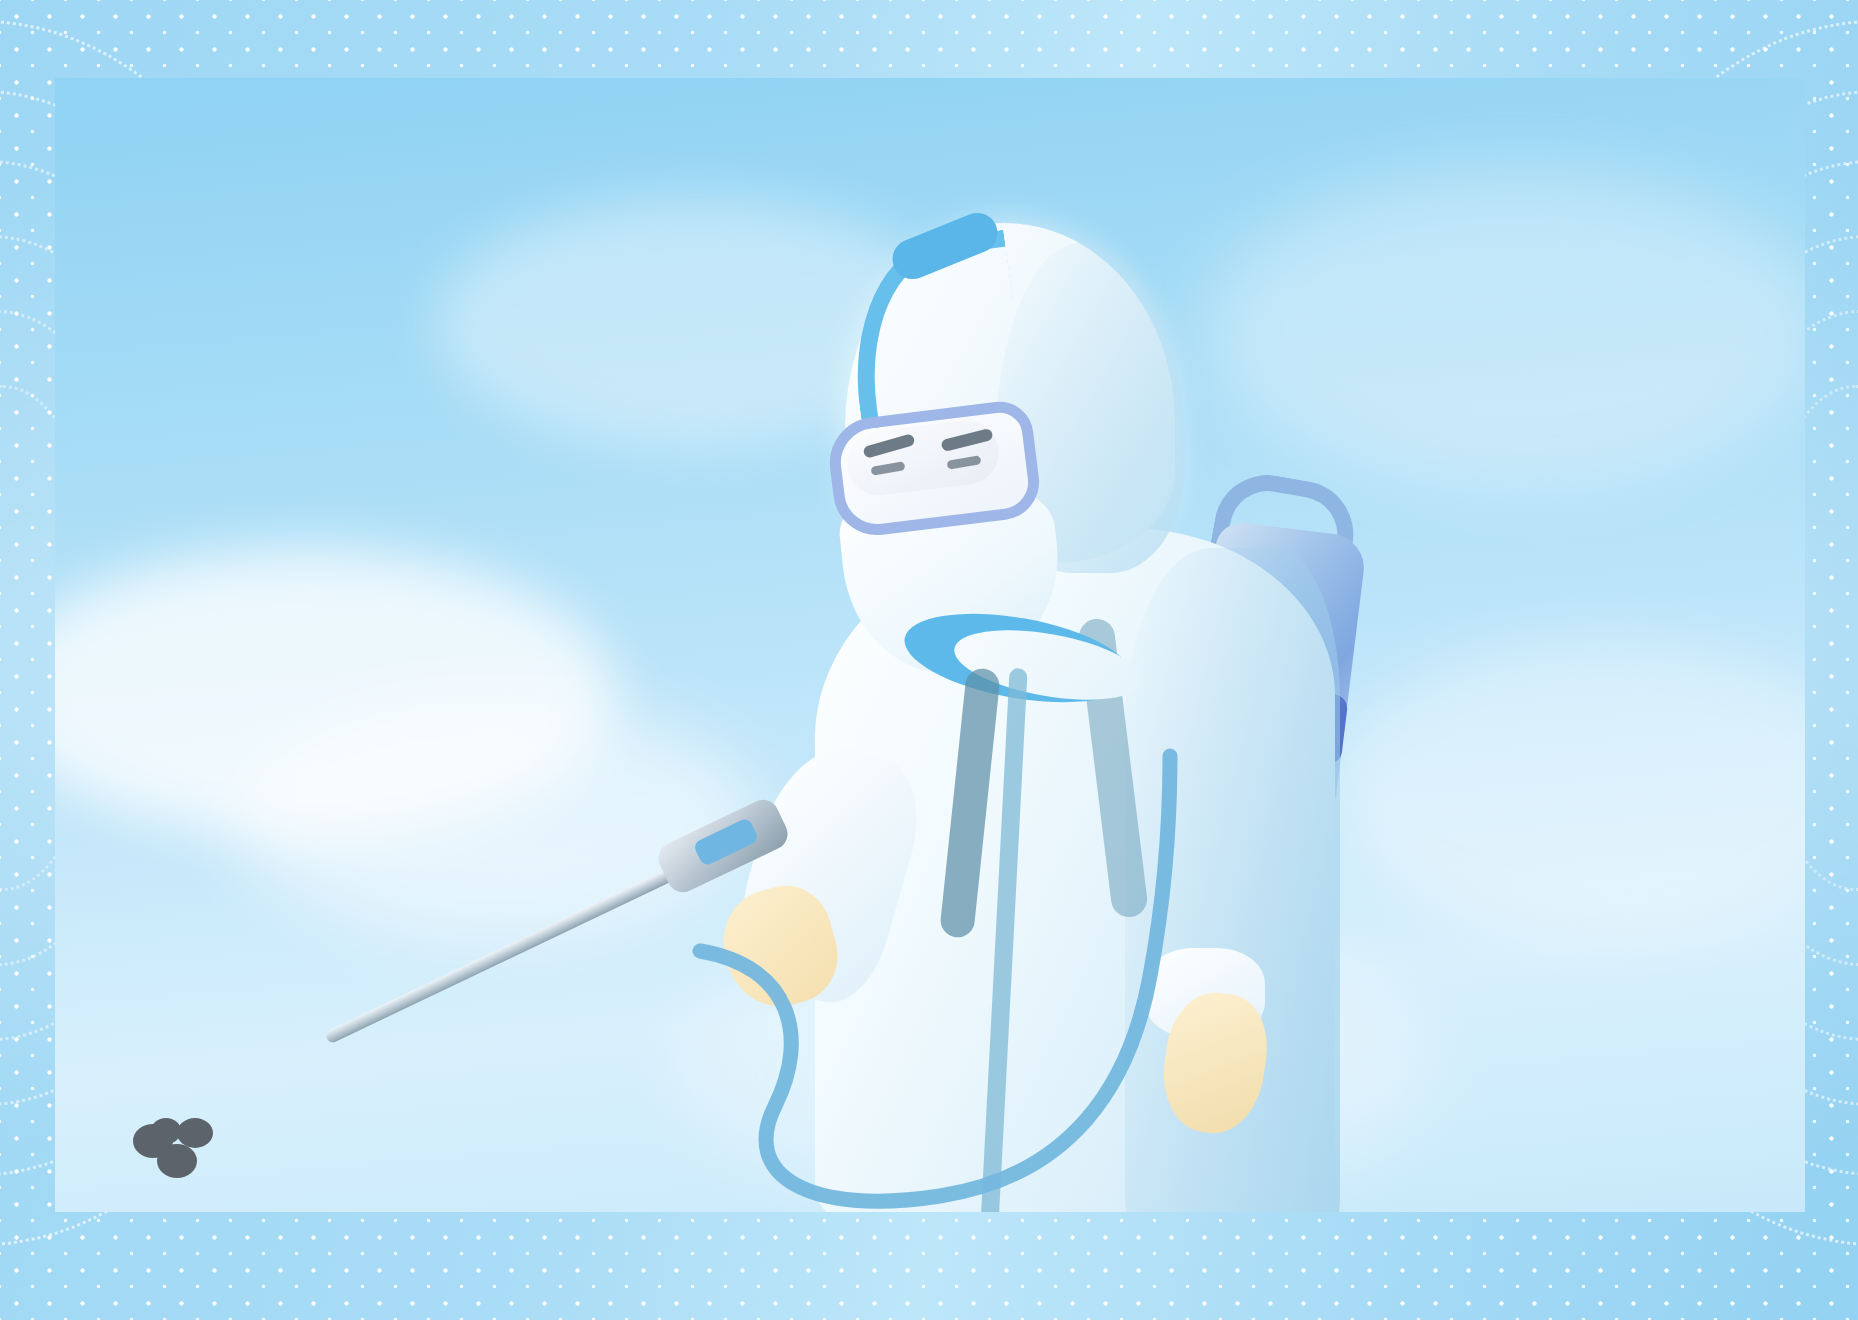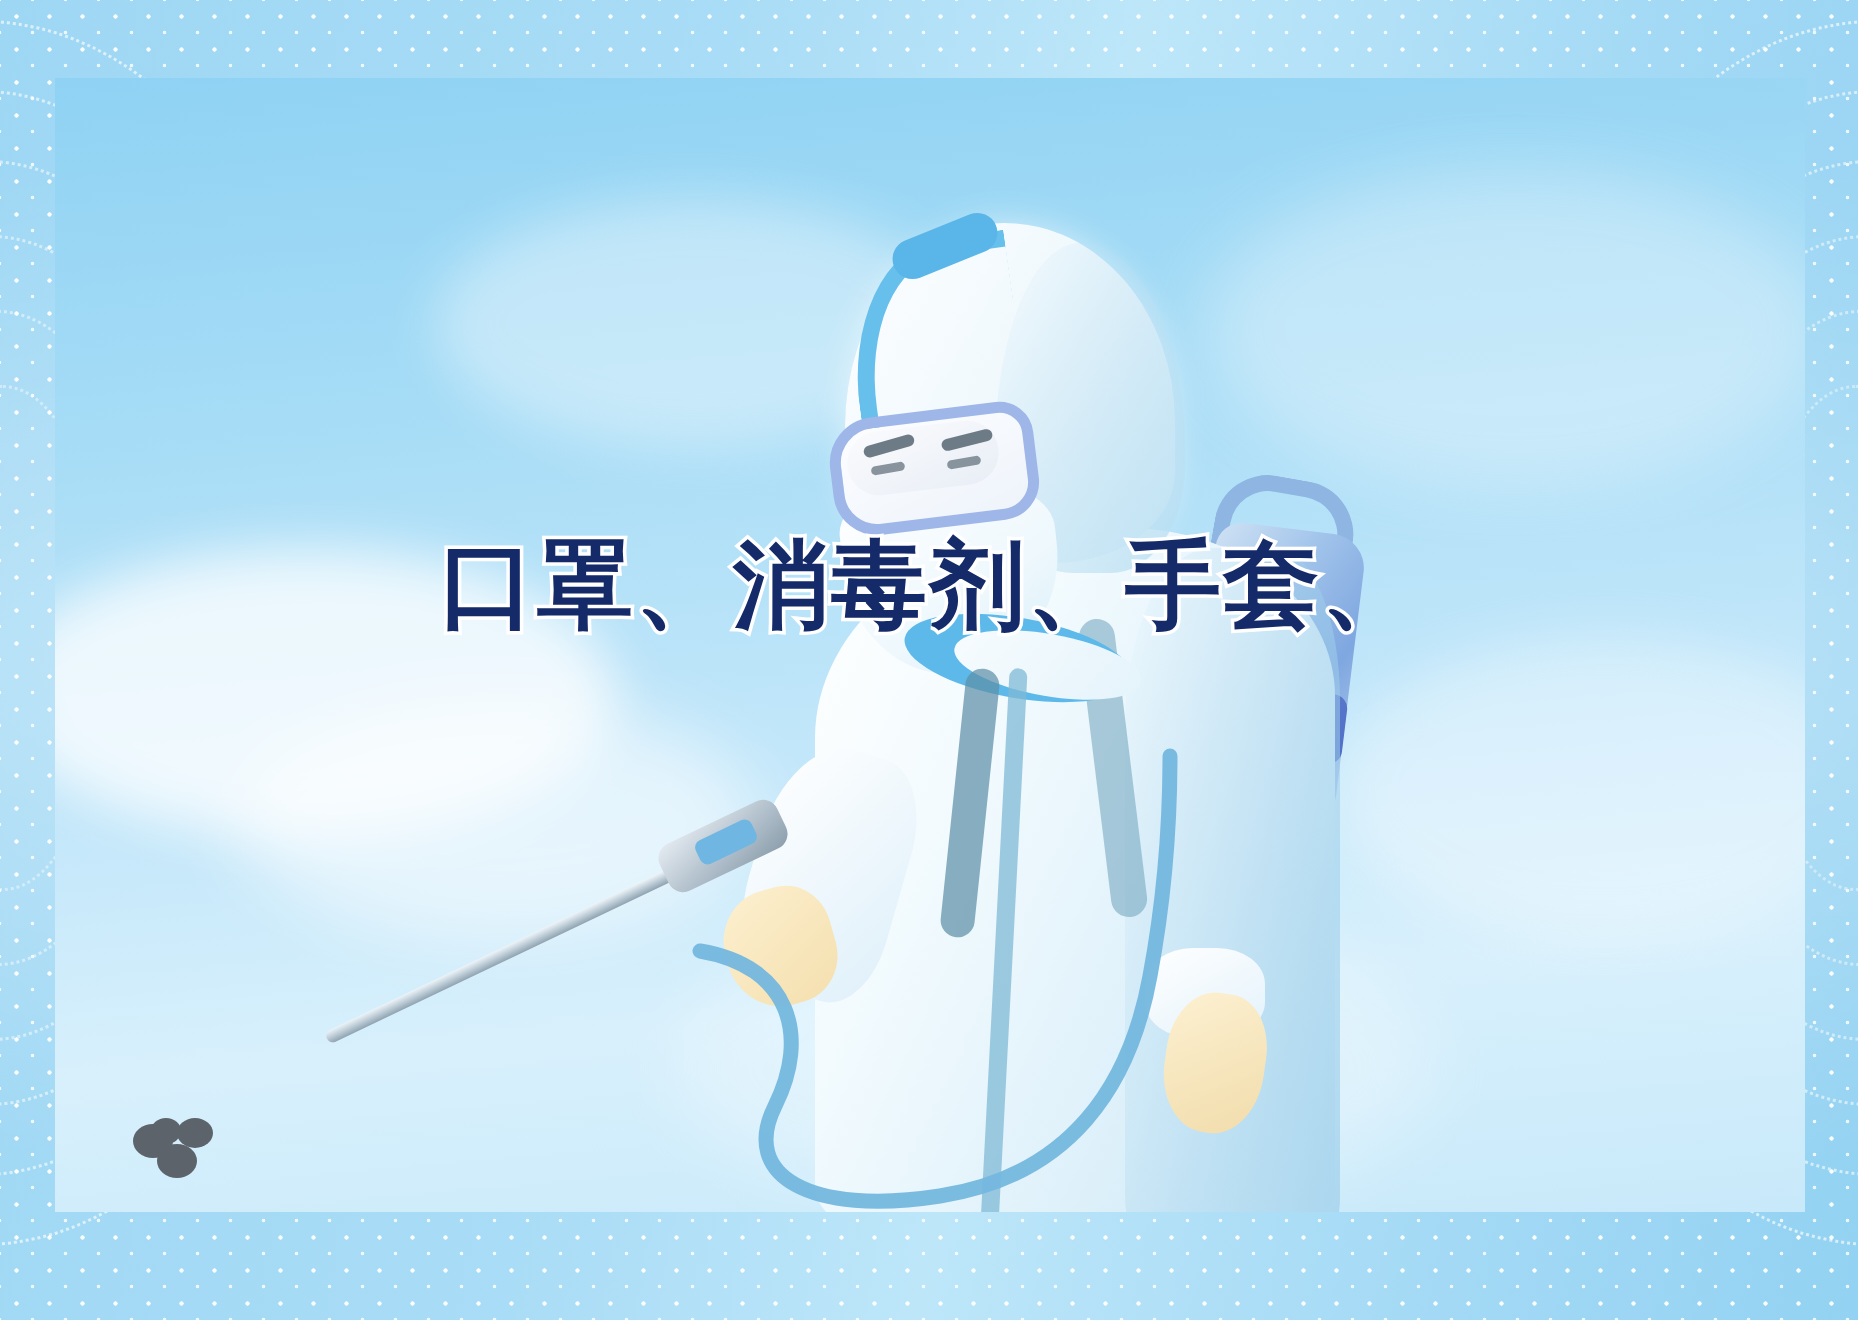--- a/index.html
+++ b/index.html
@@ -270,17 +270,16 @@
     <div class="nozzle">
       <div class="nz" style="left:0px;top:6px;width:40px;height:34px;"></div>
       <div class="nz" style="left:24px;top:26px;width:40px;height:34px;"></div>
       <div class="nz" style="left:44px;top:0px;width:36px;height:30px;"></div>
       <div class="nz" style="left:18px;top:0px;width:30px;height:26px;"></div>
     </div>
 
   </div>
 
   <div id="title">
-    <span class="ln">口罩、消毒剂、手套、</span>
     
   </div>
 
 </div>
 
 </body></html>

